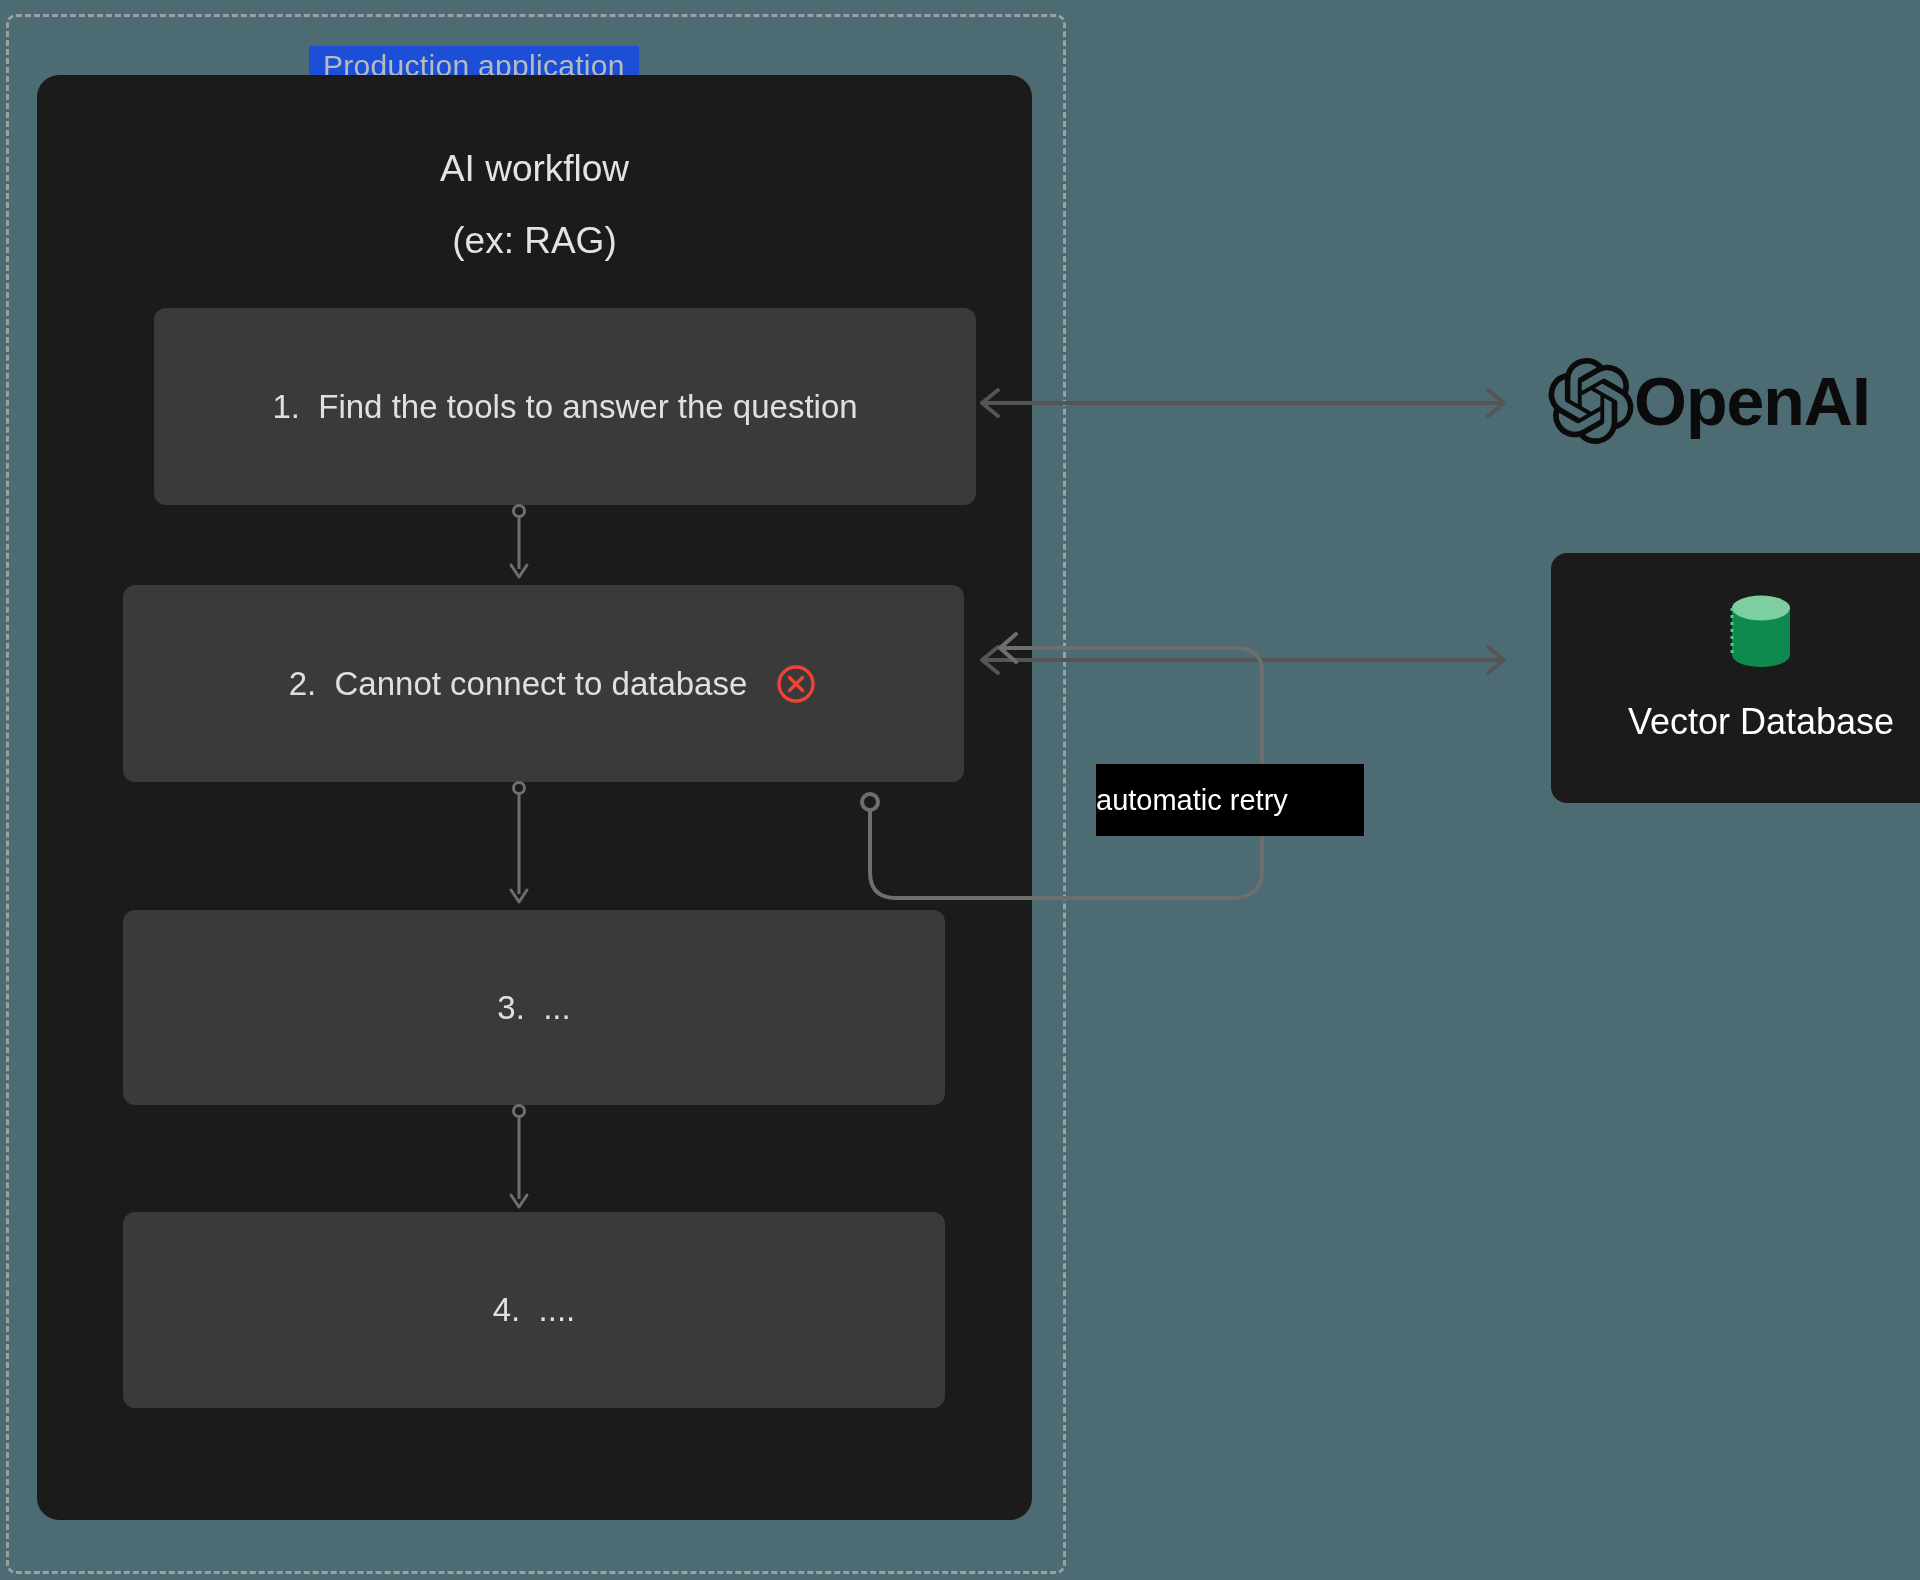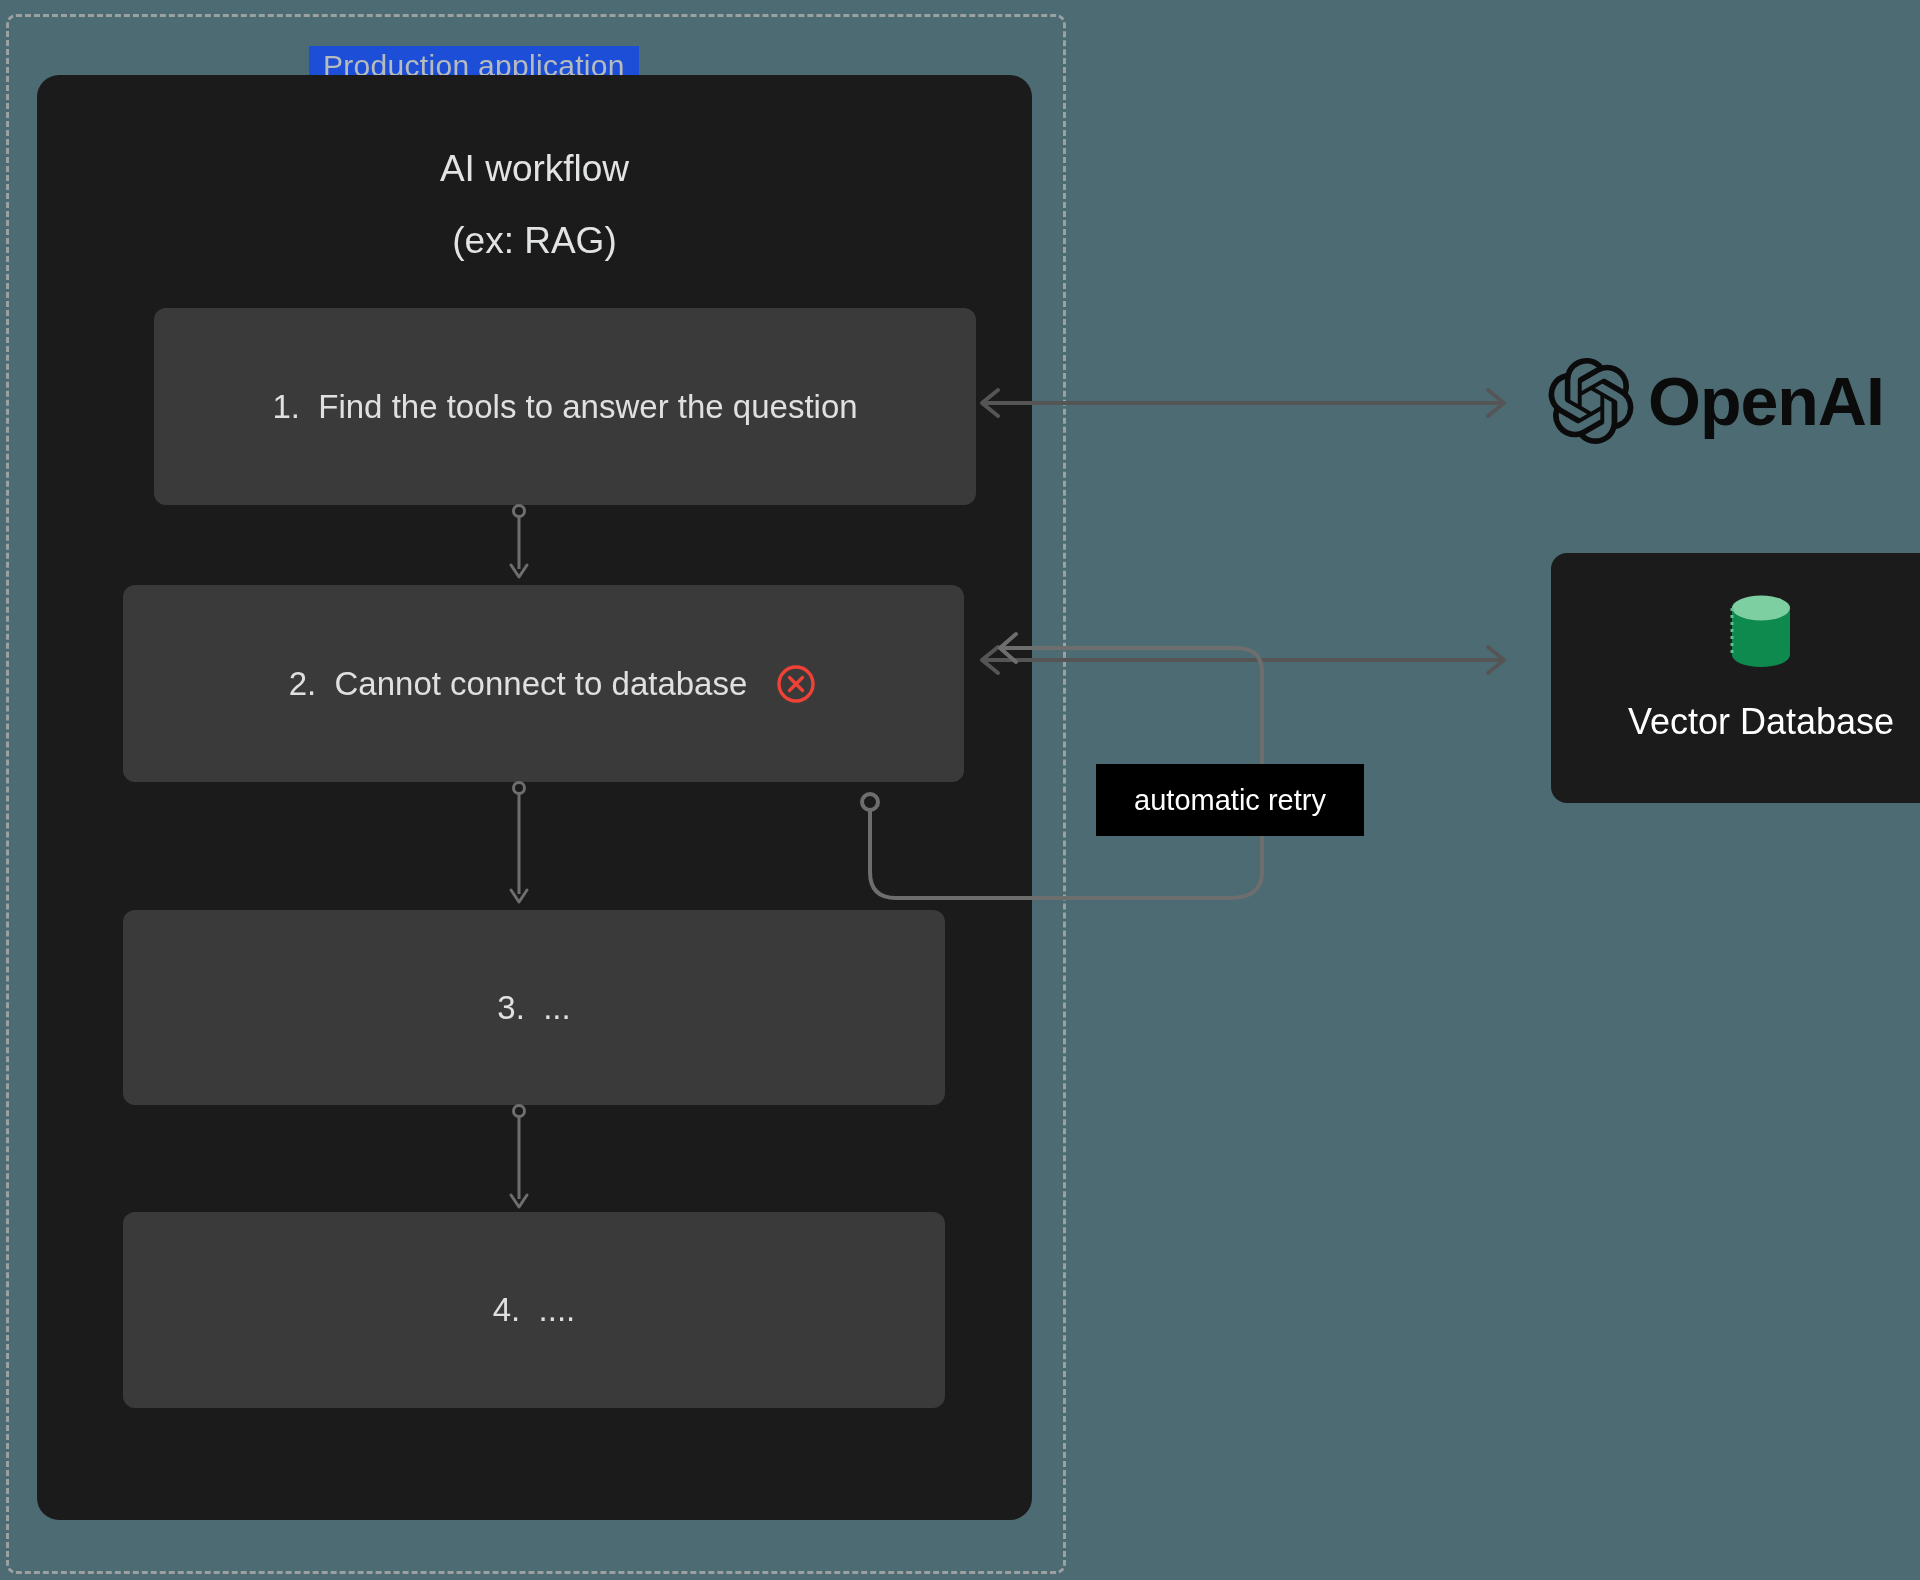--- a/index.html
+++ b/index.html
@@ -83,29 +83,29 @@
   .ext-arrow svg{display:block;overflow:visible;}
 
   
   .retry-loop{position:absolute;left:830px;top:760px;}
   .retry-loop svg{display:block;overflow:visible;}
   .retry-badge{
     position:absolute;
     left:1096px;top:764px;
     width:268px;height:72px;
     background:#000;
-    display:flex;align-items:center;justify-content:center;
+    display:flex;align-items:center;justify-content:flex-start;
   }
   .retry-badge span{color:#fff;font-size:29px;white-space:nowrap;}
 
   
   .openai{
     position:absolute;
     left:1548px;top:358px;
-    display:flex;align-items:center;gap:14px;
+    display:flex;align-items:center;gap:0;
   }
   .openai-word{
     color:#0b0b0b;font-size:68px;font-weight:700;letter-spacing:-1px;line-height:1;
   }
 
   
   .vdb{
     position:absolute;
     left:1551px;top:553px;width:420px;height:250px;
     background:#1b1b1b;

